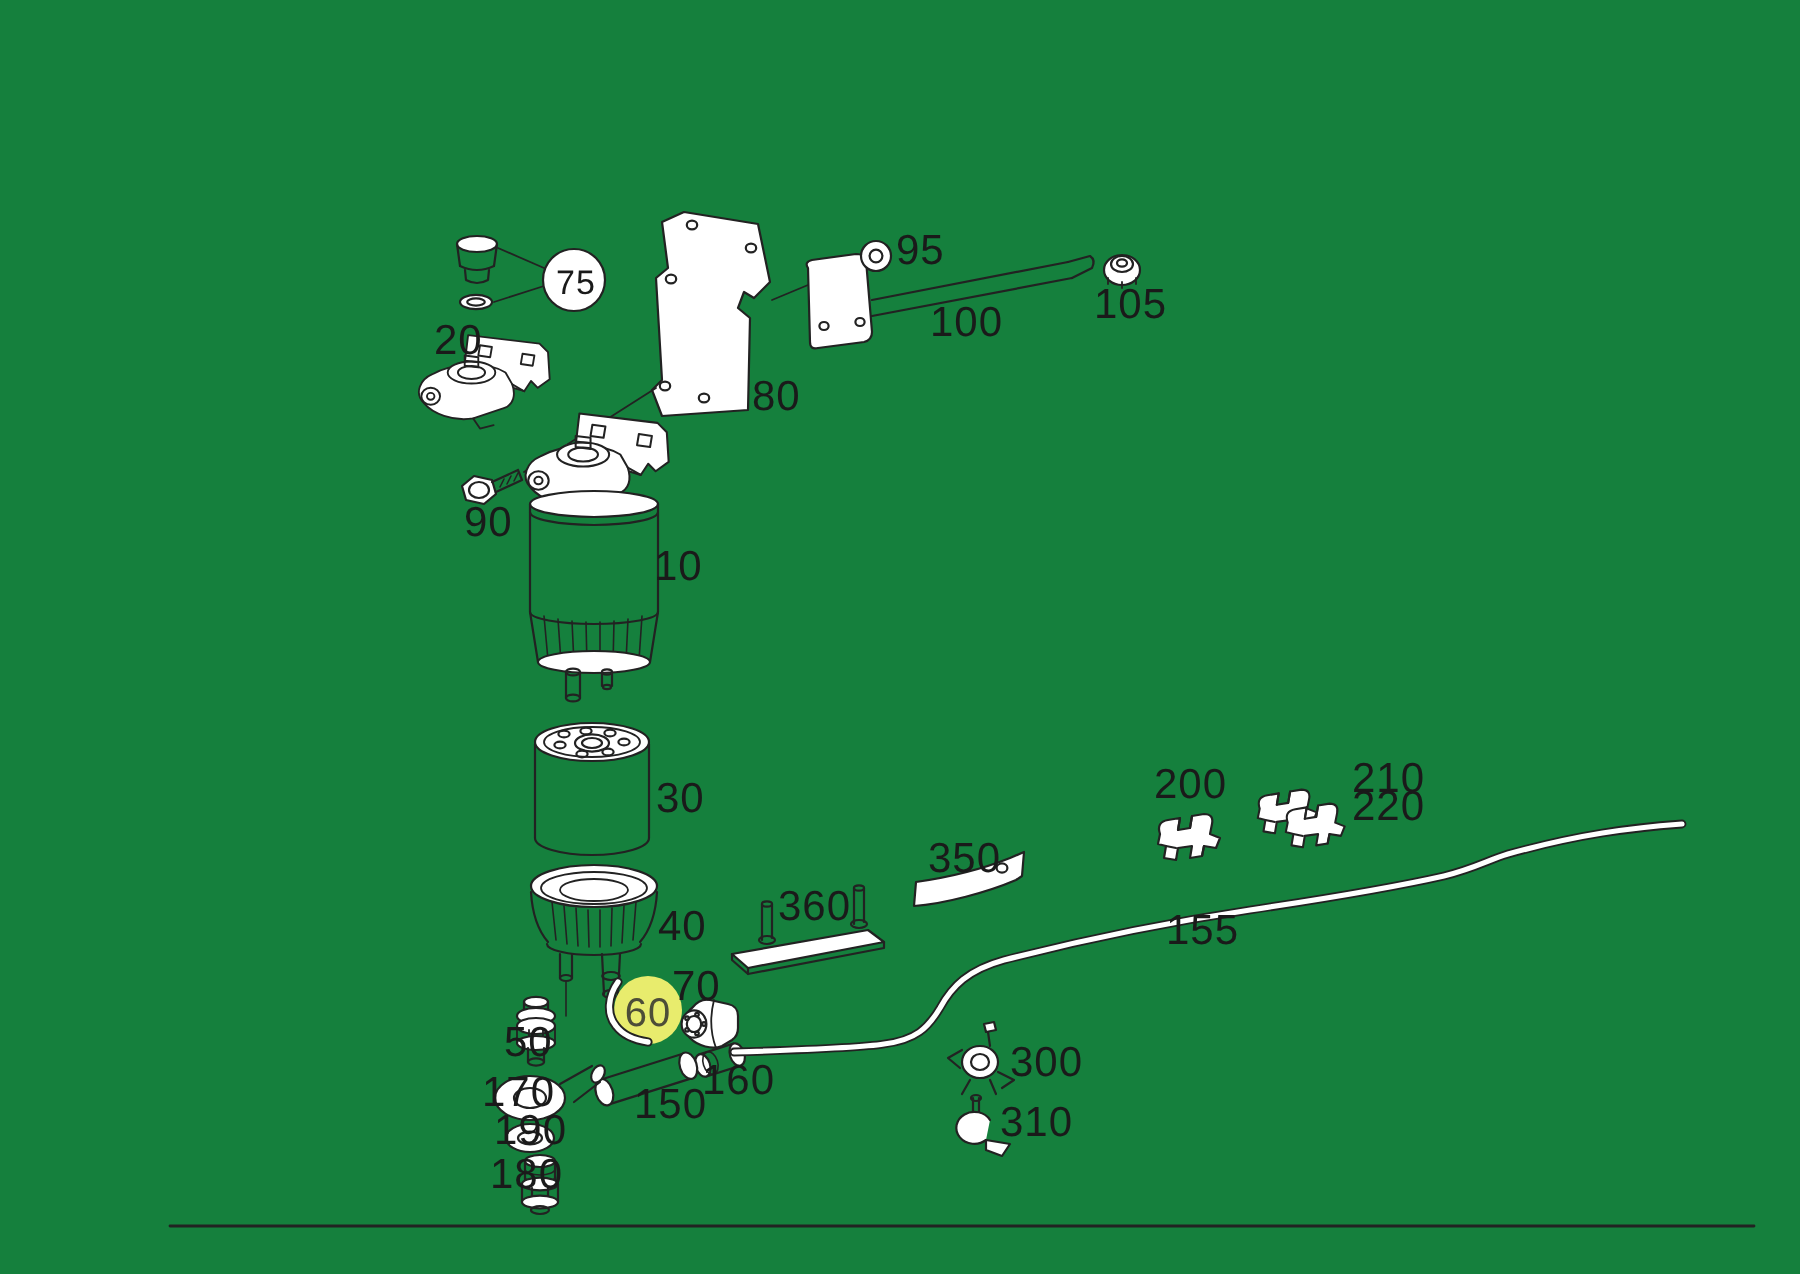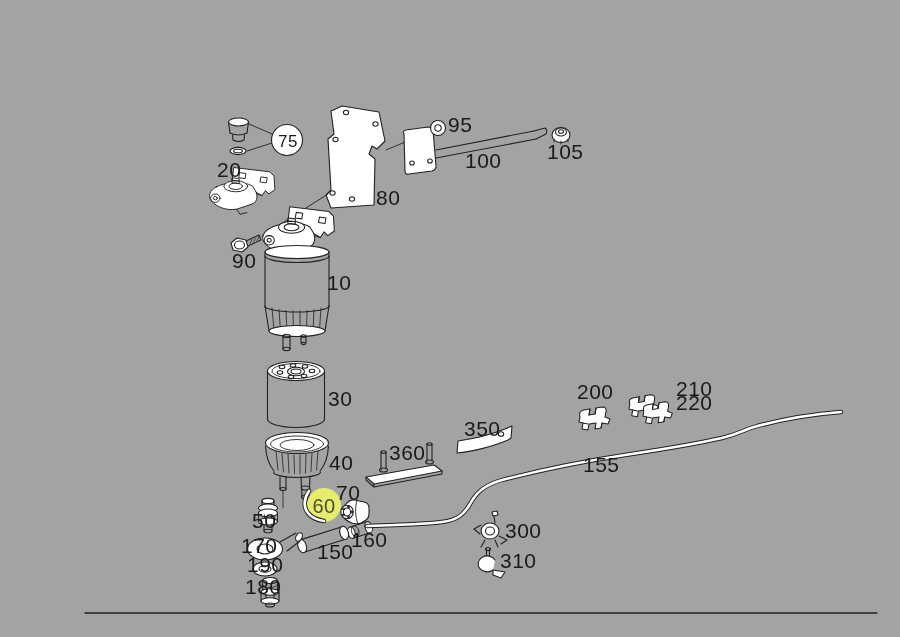--- a/index.html
+++ b/index.html
@@ -1,17 +1,17 @@
 <!DOCTYPE html>
 <html><head>
 <meta charset="utf-8">
 <style>
   html,body { margin:0; padding:0; background:#ffffff; }
   .stage {
-    position:relative; width:900px; height:637px; background:#a3a3a3;
+    position:relative; width:900px; height:637px; background:#15803d;
     font-family:"Liberation Sans", sans-serif; overflow:hidden;
   }
   svg { display:block; }
   text.callout {
     font-family:"Liberation Sans", sans-serif;
     font-size:21px; letter-spacing:0.5px; stroke:none;
   }
   text.small { font-size:17px; }
   text.mid { font-size:20px; }
 </style>

